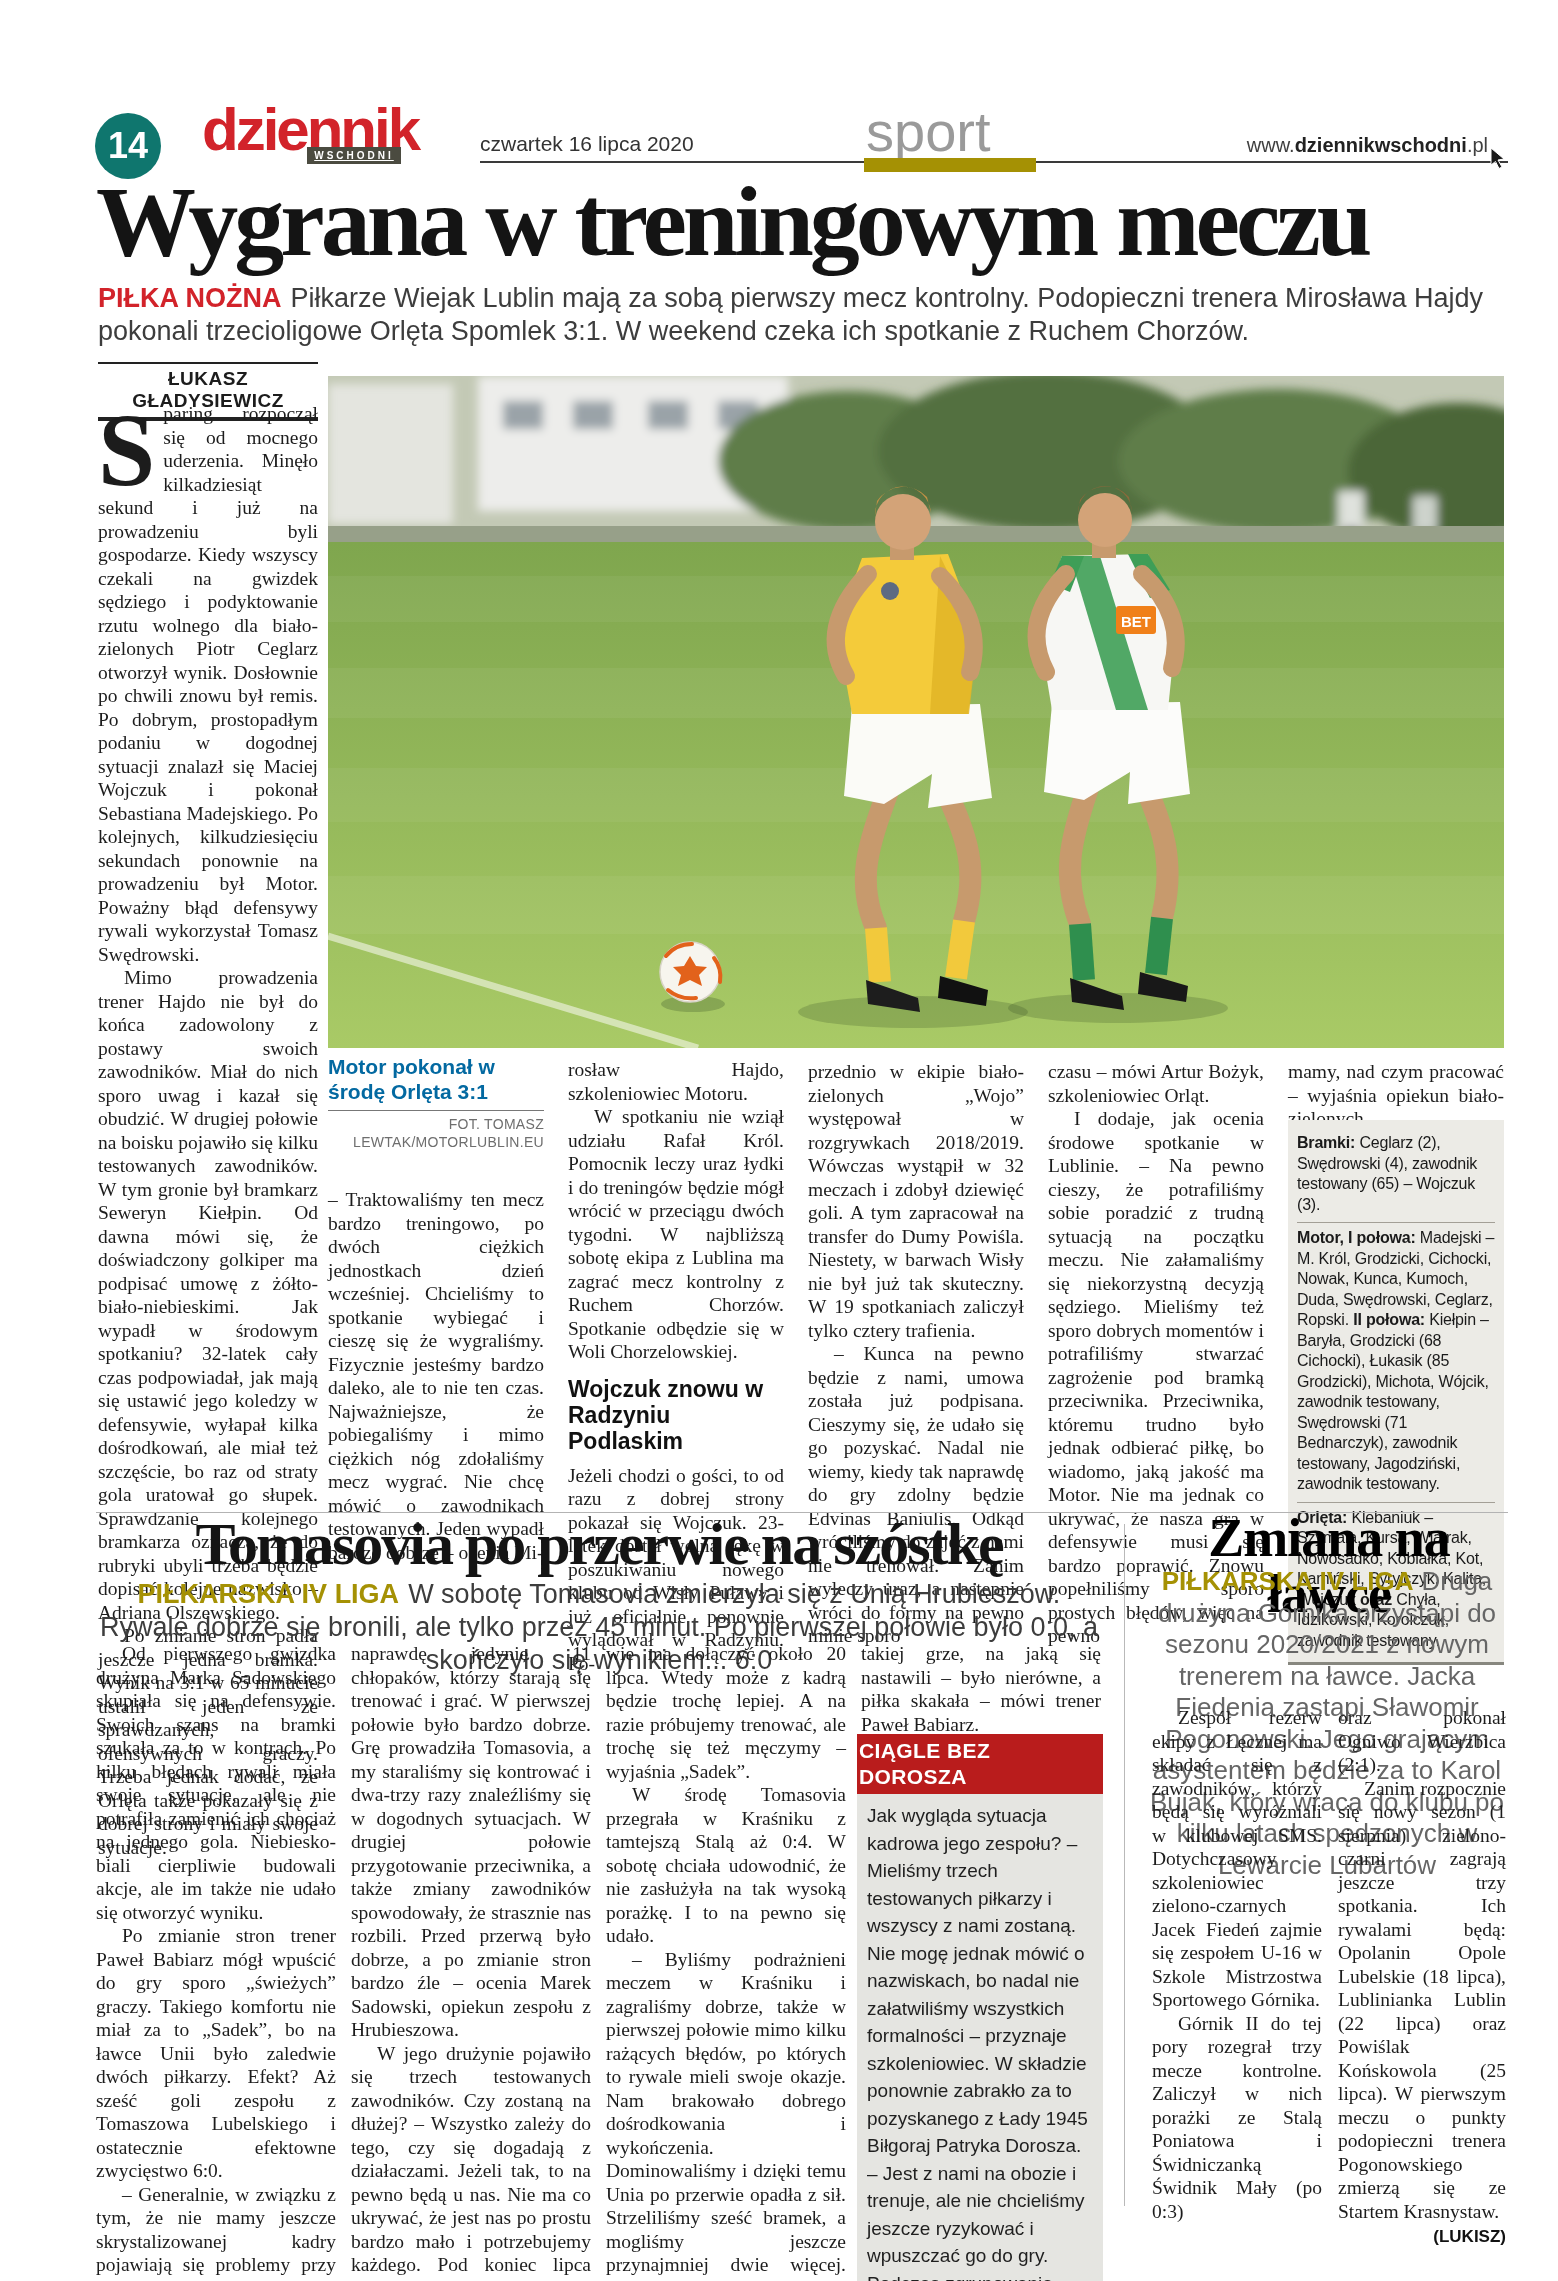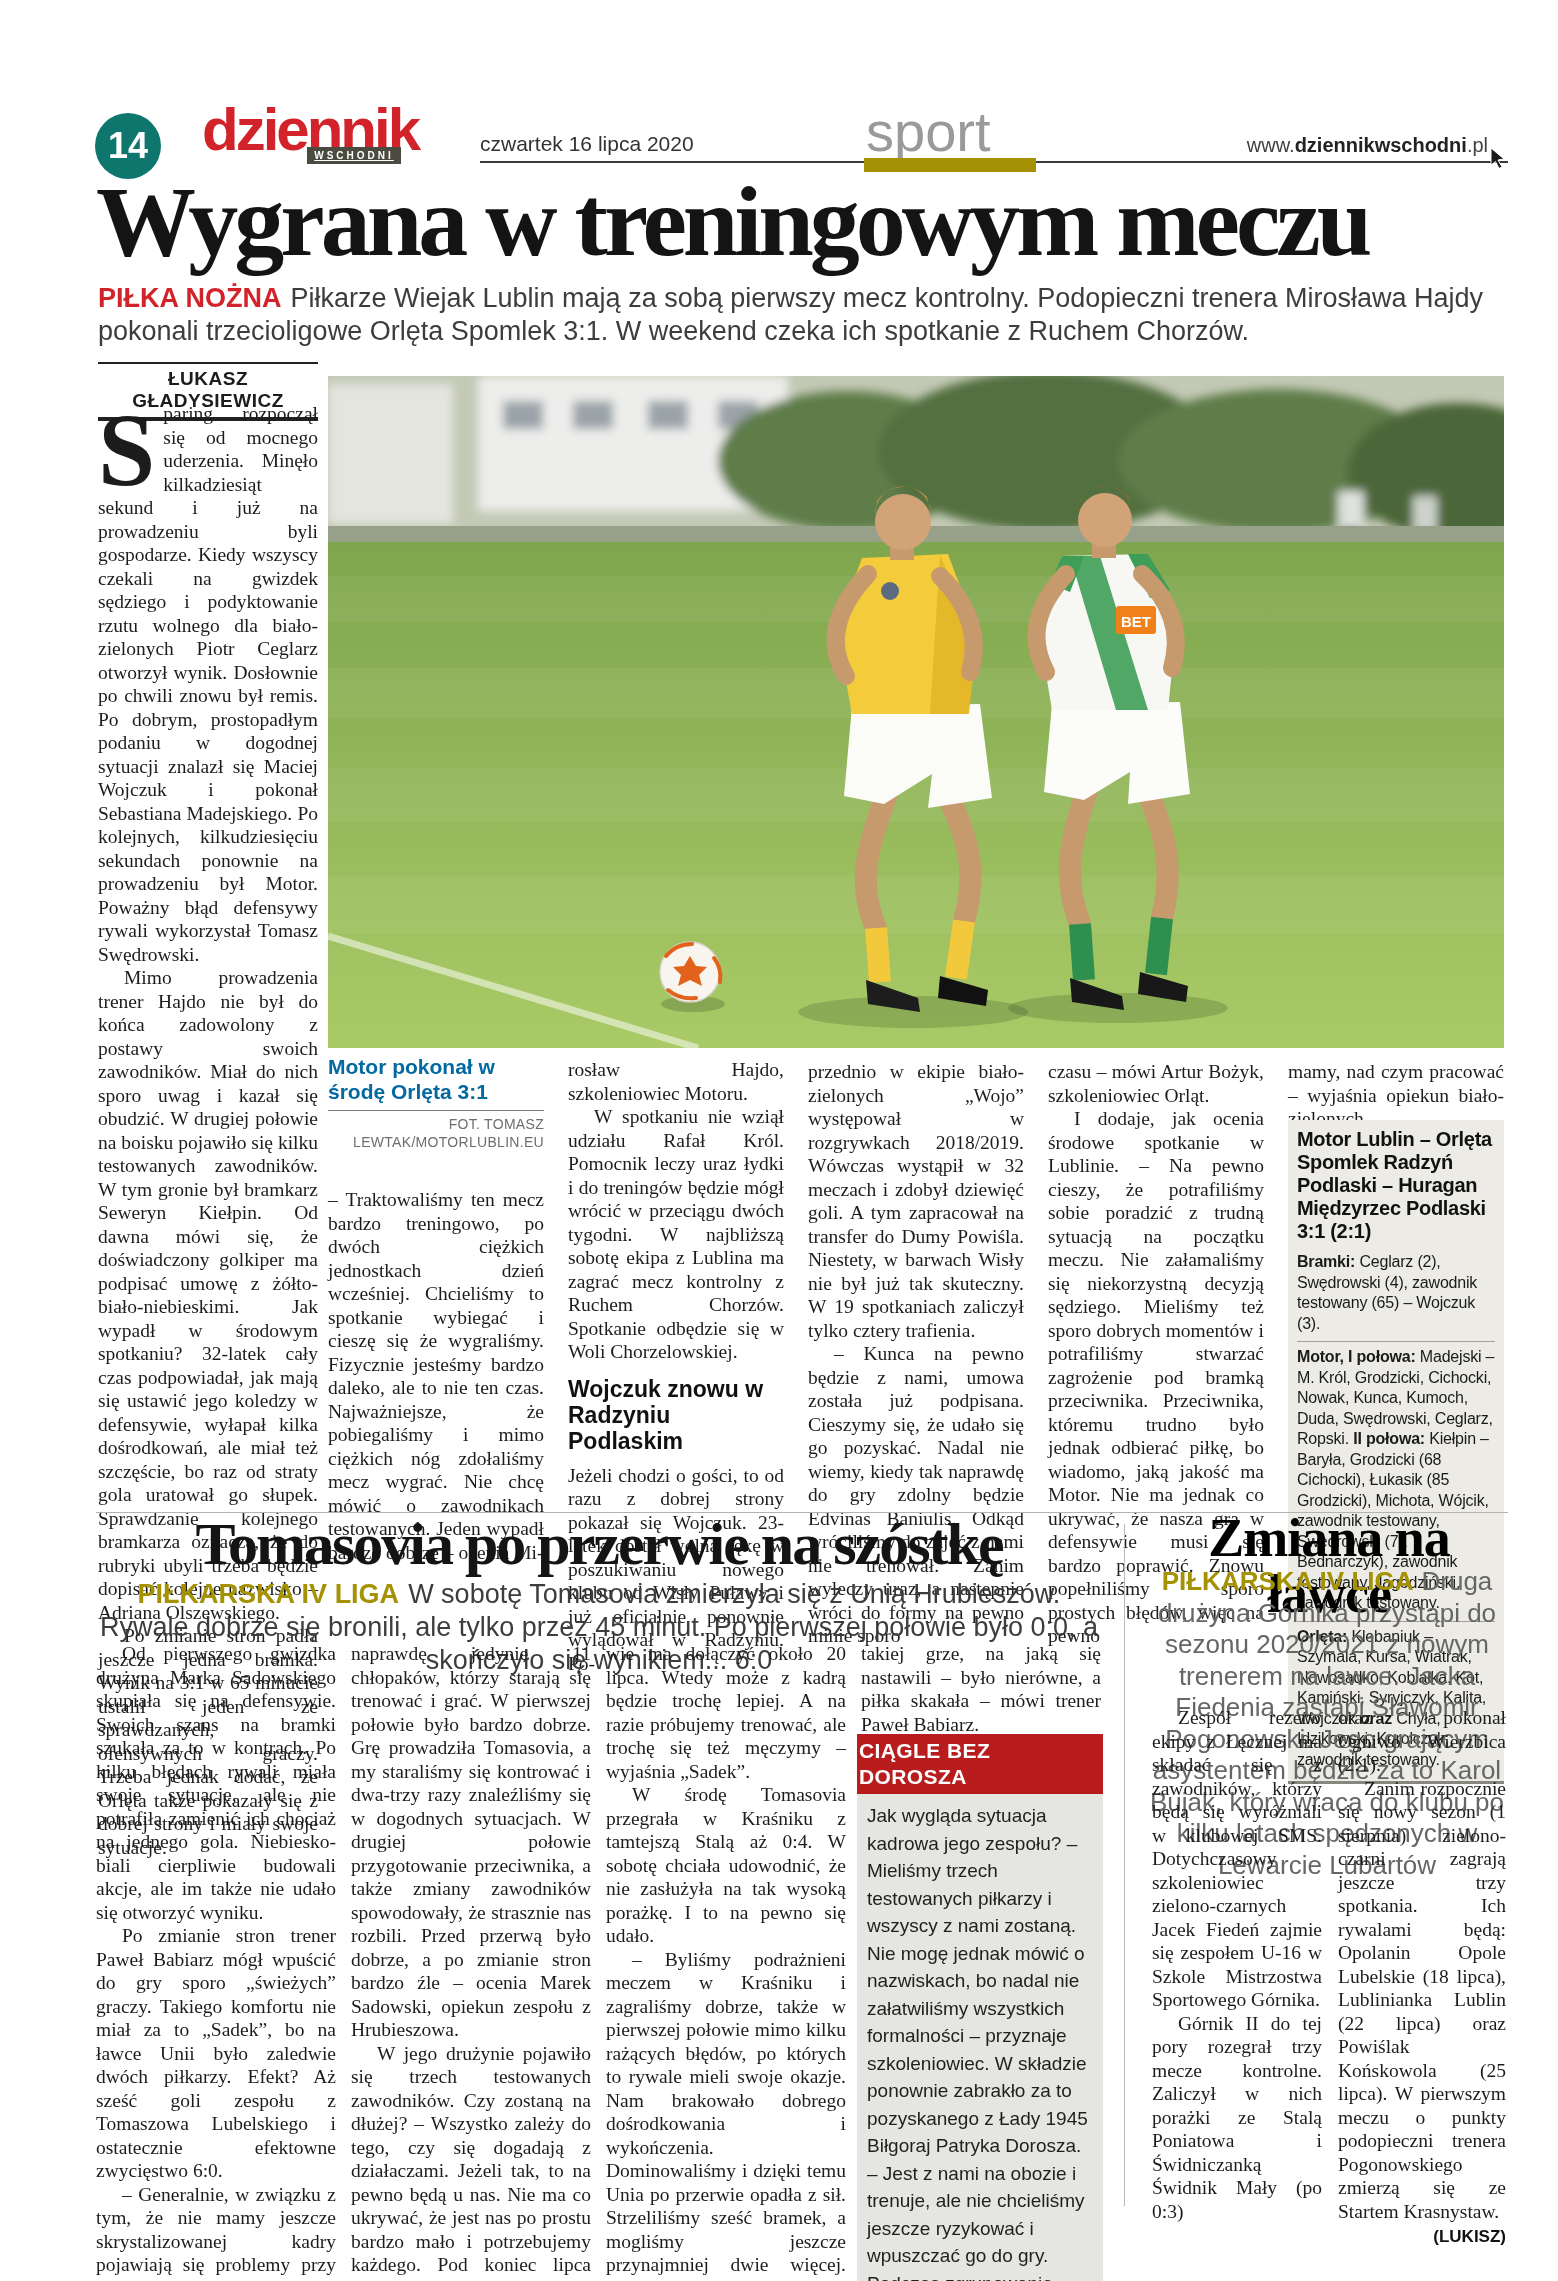--- a/index.html
+++ b/index.html
@@ -227,21 +227,20 @@
   <div class="abs body-col" style="left:1048px;top:1060px;width:216px;">
       <p class="p">czasu – mówi Artur Bożyk, szkoleniowiec Orląt.</p>
       <p class="p">I dodaje, jak ocenia środowe spotkanie w Lublinie. – Na pewno cieszy, że potrafiliśmy sobie poradzić z trudną sytuacją na początku meczu. Nie załamaliśmy się niekorzystną decyzją sędziego. Mieliśmy też sporo dobrych momentów i potrafiliśmy stwarzać zagrożenie pod bramką przeciwnika. Przeciwnika, któremu trudno było jednak odbierać piłkę, bo wiadomo, jaką jakość ma Motor. Nie ma jednak co ukrywać, że nasza gra w defensywie musi się bardzo poprawić. Znowu popełniliśmy sporo prostych błędów, więc na pewno</p>
     </div>
 
   <div class="abs body-col" style="left:1288px;top:1060px;width:216px;">
       <p class="p">mamy, nad czym pracować – wyjaśnia opiekun biało-zielonych.</p>
     </div>
 
   <div class="abs mbox">
-    <h4>Motor Lublin – Orlęta Spomlek Radzyń Podlaski – Huragan Międzyrzec Podlaski 3:1 (2:1)</h4>
     <div class="mb-sec"><b>Bramki:</b><span> Ceglarz (2), Swędrowski (4), zawodnik testowany (65) – Wojczuk (3).</span></div>
     <div class="mb-sec"><b>Motor, I połowa:</b><span> Madejski – M. Król, Grodzicki, Cichocki, Nowak, Kunca, Kumoch, Duda, Swędrowski, Ceglarz, Ropski.</span><b> II połowa:</b><span> Kiełpin – Baryła, Grodzicki (68 Cichocki), Łukasik (85 Grodzicki), Michota, Wójcik, zawodnik testowany, Swędrowski (71 Bednarczyk), zawodnik testowany, Jagodziński, zawodnik testowany.</span></div>
     <div class="mb-sec"><b>Orlęta:</b><span> Klebaniuk – Szymala, Kursa, Wiatrak, Nowosadko, Kobiałka, Kot, Kamiński, Syryjczyk, Kalita, Wojczuk</span><b> oraz</b><span> Chyła, Idzikowski, Korolczuk, zawodnik testowany.</span></div>
   </div>
 
   <div class="abs secrule"></div>
   <div class="abs vrule"></div>
 
   <div class="abs headline-b">Tomasovia po przerwie na szóstkę</div>
   <div class="abs kick lead-b">

